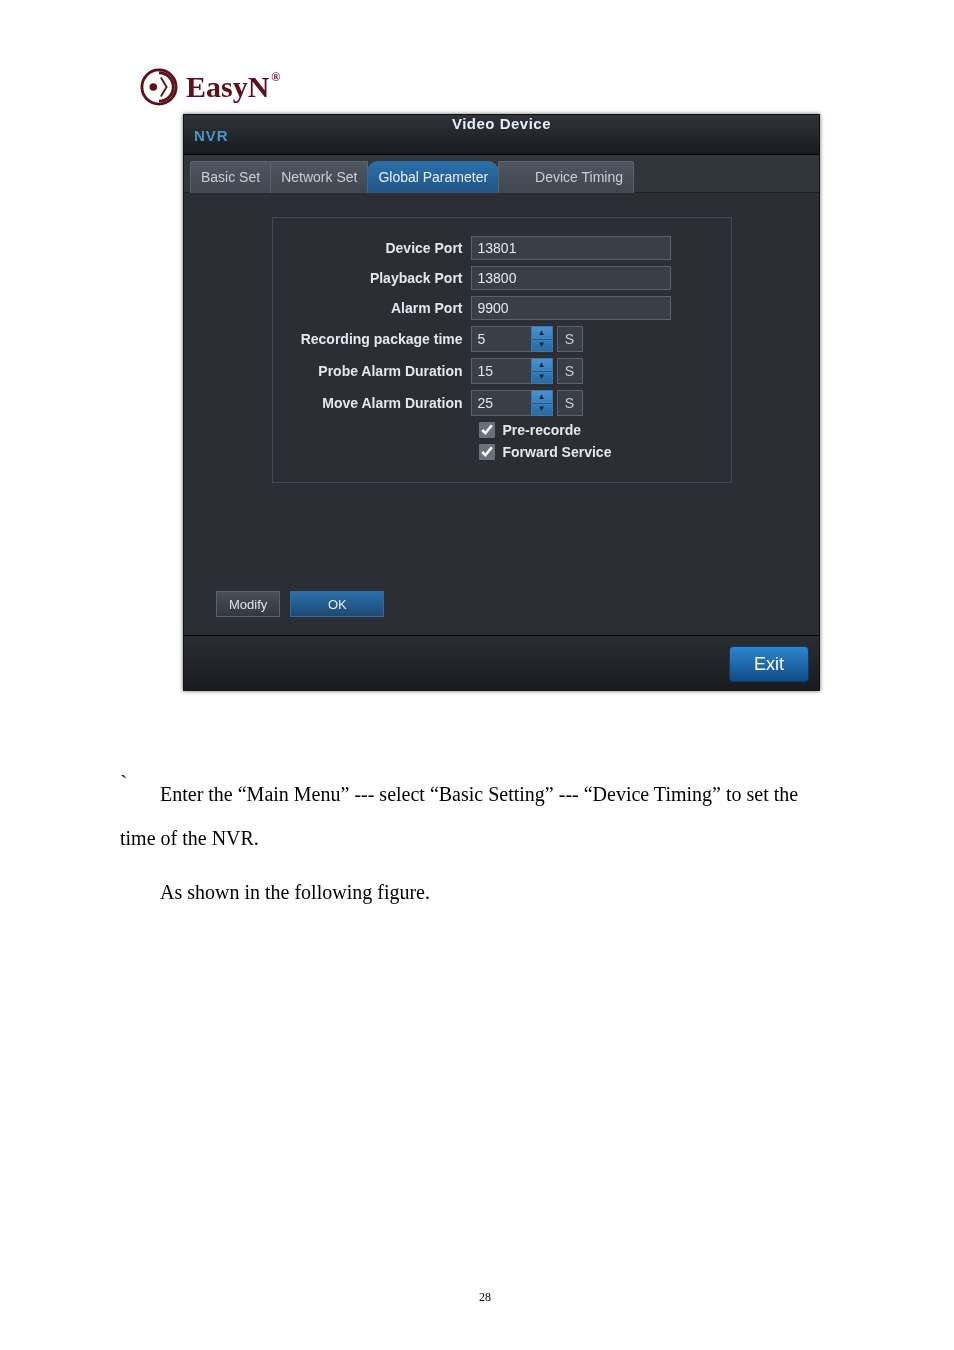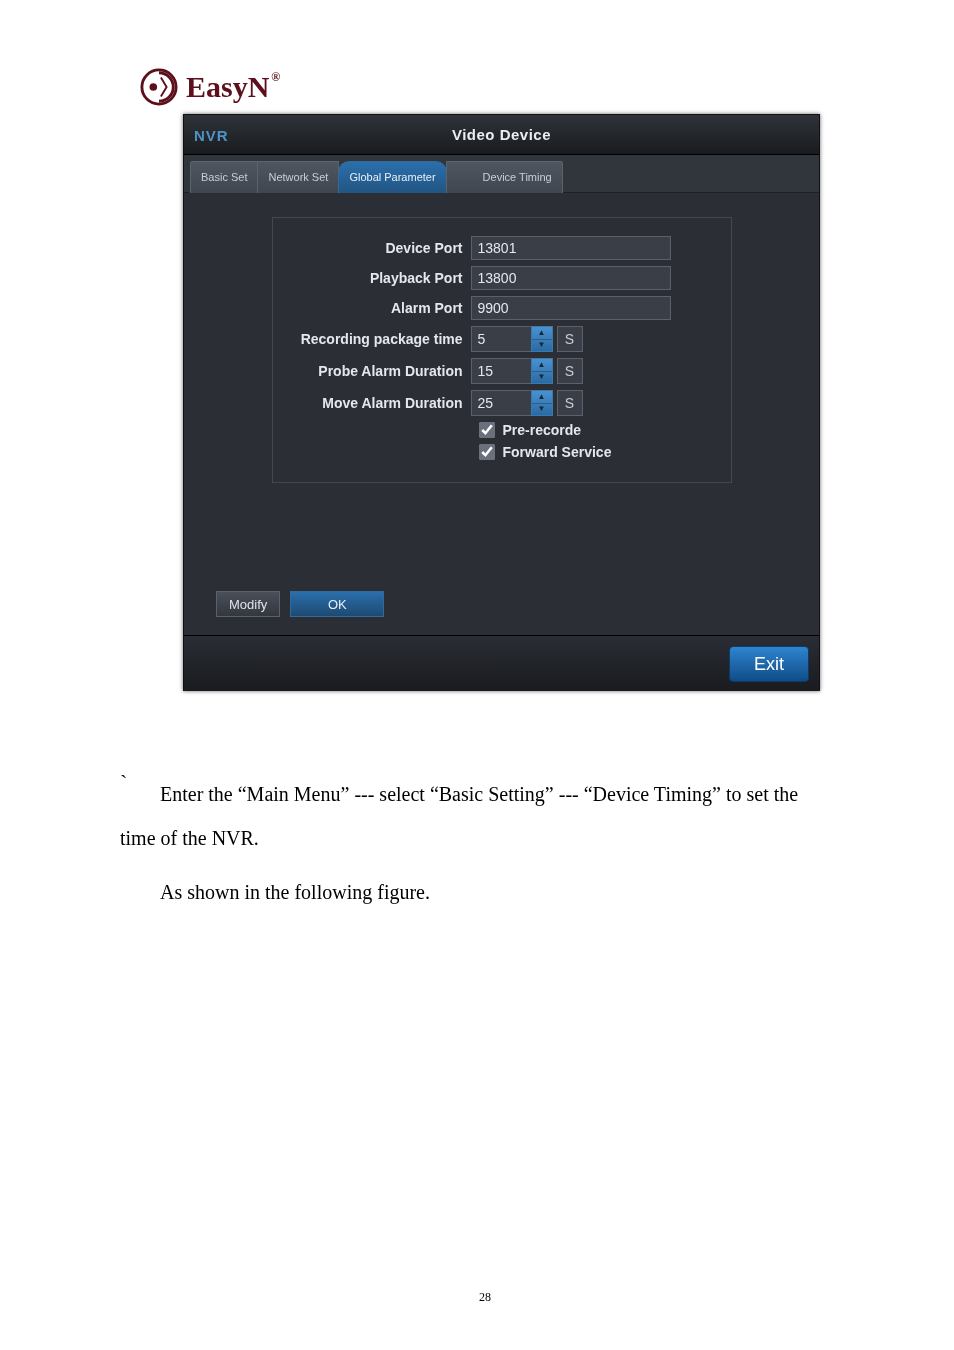--- a/index.html
+++ b/index.html
@@ -20,21 +20,21 @@
     border: 1px solid #111;
     box-shadow: 0 0 4px rgba(0,0,0,.6);
     color: #dfe3e8;
     font-size: 15px;
   }
   .win-titlebar {
     height: 40px;
     background: linear-gradient(#2f3339, #191b1e);
     border-bottom: 1px solid #000;
     position: relative;
-    display: flex; align-items: center;
+    display: flex; 
   }
   .win-title-nvr {
     position: absolute; left: 10px; top: 0; height: 40px; display: flex; align-items: center;
     color: #4d93c7; font-weight: bold; letter-spacing: 1px;
   }
   .win-title-center {
     width: 100%; text-align: center; color: #e8eef5; font-weight: bold; letter-spacing: .5px;
   }
 
   
@@ -44,21 +44,21 @@
     border-bottom: 1px solid #1e2024;
     height: 38px;
     display: flex; gap: 0;
   }
   .tab {
     height: 46px; line-height: 30px;
     padding: 0 10px;
     border: 1px solid #5c636d;
     background: linear-gradient(#4f5660, #3a3f47);
     color: #c8ced6;
-    font-size: 11px;
+    font-size: 14px;
     cursor: pointer;
     margin-right: -1px;
   }
   .tab:first-child { border-top-left-radius: 2px; }
   .tab:last-child  { border-top-right-radius: 2px; padding-left: 36px; }
   .tab.active {
     background: linear-gradient(#2b6fab, #1d4a72);
     color: #e6f0fb;
     border-color: #336a9c;
     border-radius: 11px;

